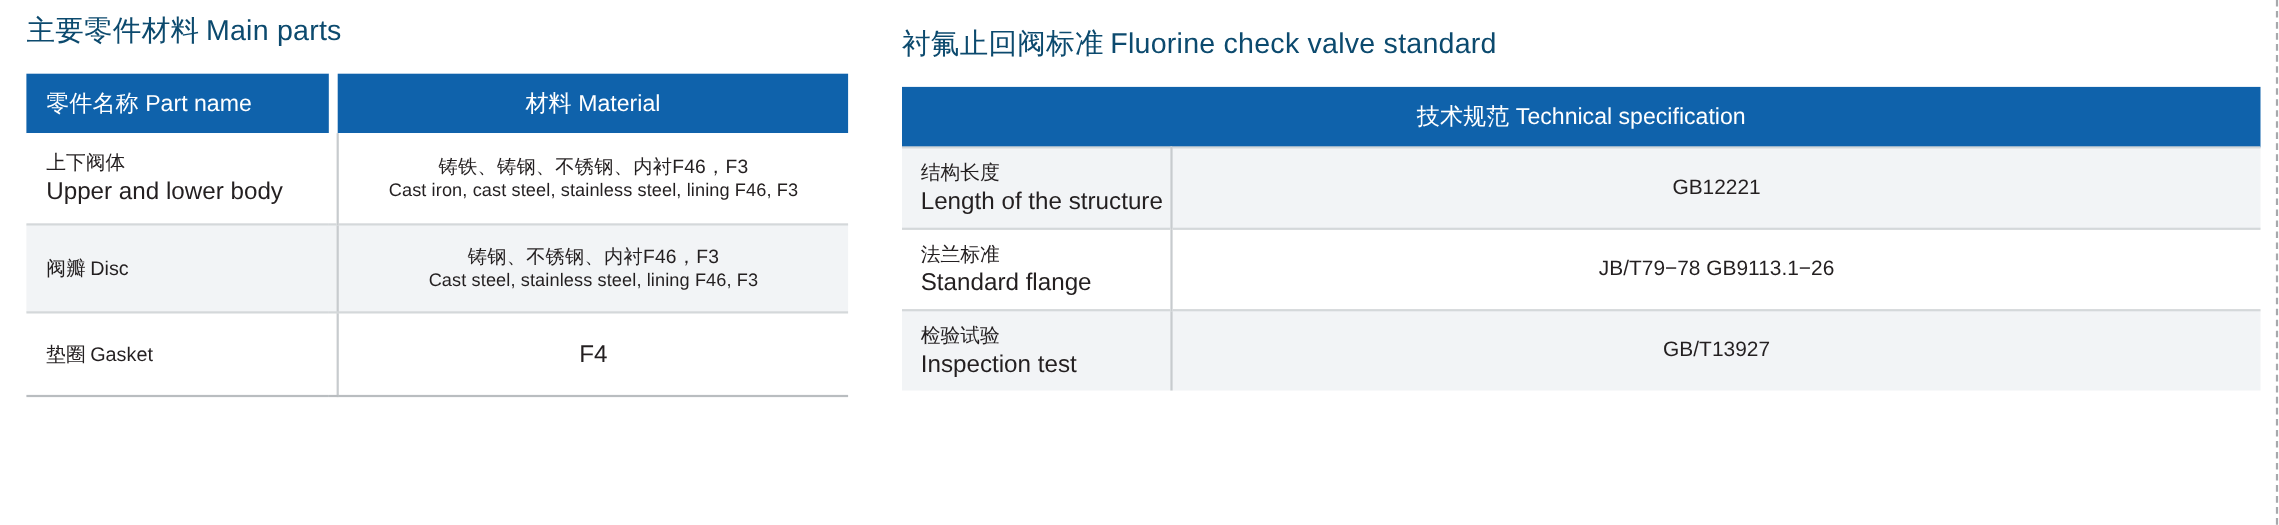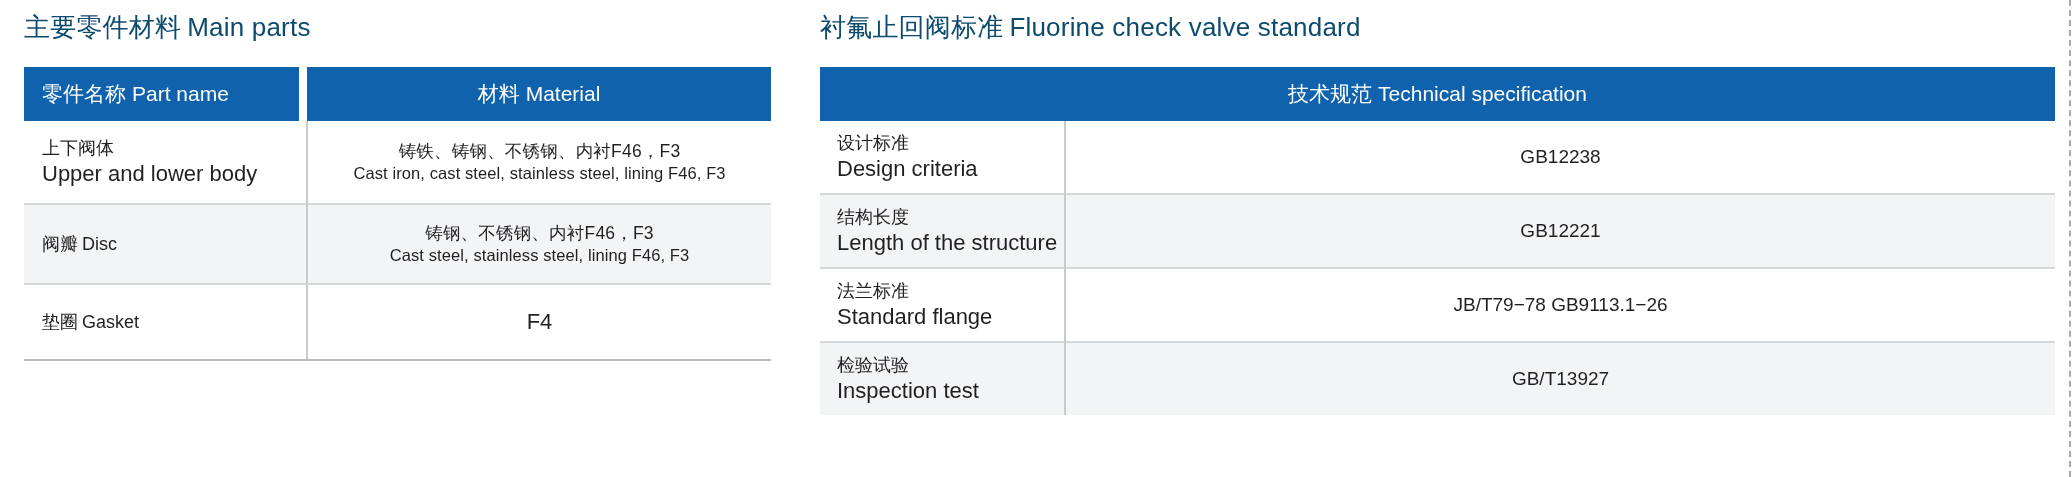--- a/index.html
+++ b/index.html
@@ -27,21 +27,21 @@
     box-sizing: border-box;
   }
   .panel-left {
     width: 813px;
     padding-left: 24px;
     padding-top: 12px;
   }
   .panel-right {
     width: 1259px;
     padding-left: 7px;
-    padding-top: 12px;
+    padding-top: 24px;
   }
   .section-title {
     font-size: 26px;
     color: #0c4a6e;
     font-weight: 400;
     letter-spacing: 0.2px;
     line-height: 1.2;
     white-space: nowrap;
     margin: 0 0 24px 0;
   }
@@ -205,27 +205,20 @@
     <table class="spec tbl-std">
       <colgroup>
         <col class="col-item">
         <col class="col-val">
       </colgroup>
       <tbody>
           <tr>
         <th class="hdr-cell hdr-center" colspan="2"><span>技术规范</span><span class="en">Technical specification</span></th>
       </tr>
 
-      <tr>
-        <td class="cell c-item">
-          <span class="cell-cn">设计标准</span>
-          <span class="cell-en">Design criteria</span>
-        </td>
-        <td class="cell c-val">GB12238</td>
-      </tr>
 
       <tr class="alt sep">
         <td class="cell c-item">
           <span class="cell-cn">结构长度</span>
           <span class="cell-en">Length of the structure</span>
         </td>
         <td class="cell c-val">GB12221</td>
       </tr>
 
       <tr class="sep">

